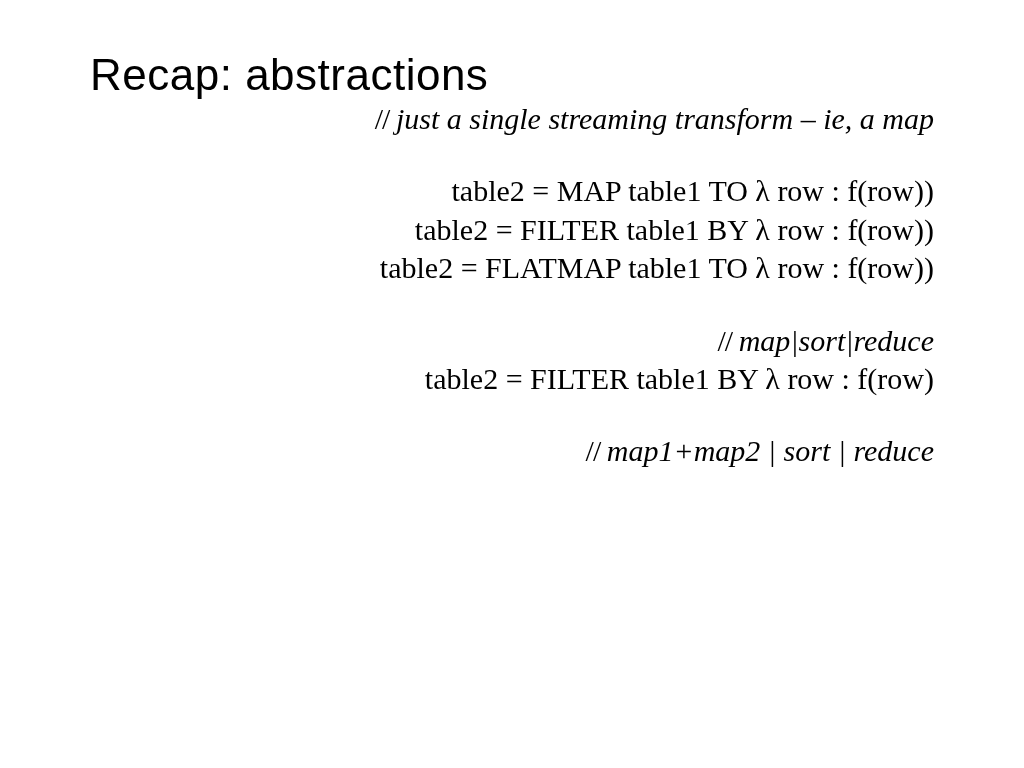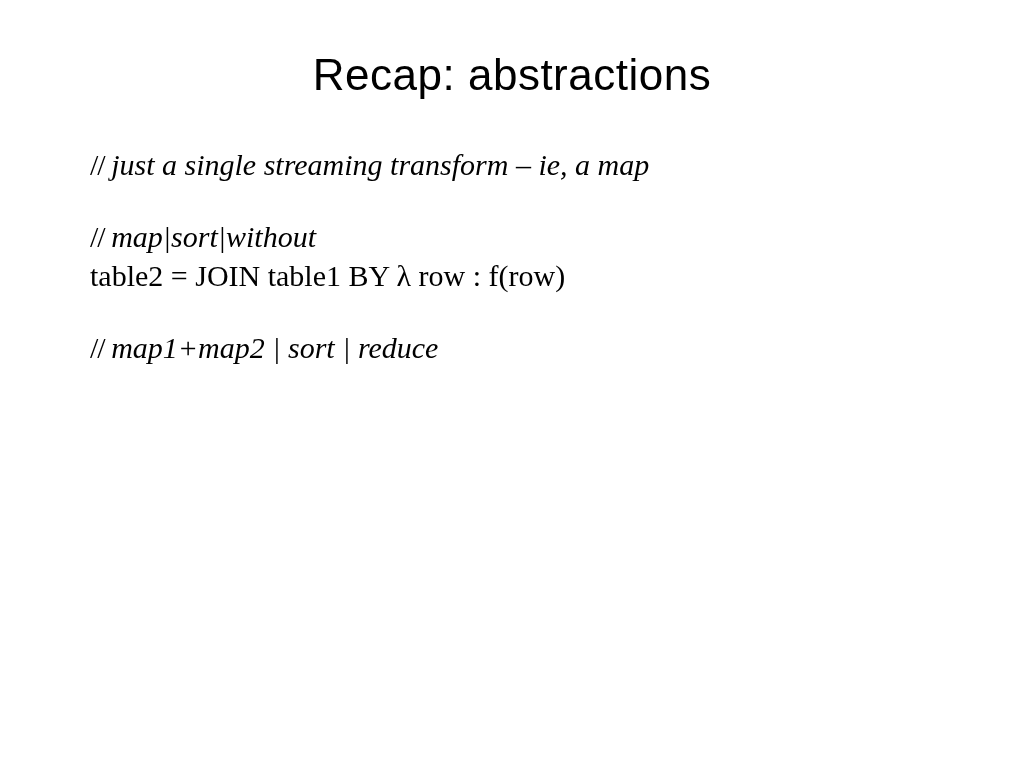--- a/index.html
+++ b/index.html
@@ -15,66 +15,70 @@
     width: 1024px;
     height: 768px;
     position: relative;
     box-sizing: border-box;
     padding: 50px 90px 40px 90px;
   }
   .title {
     font-family: Arial, Helvetica, sans-serif;
     font-size: 44px;
     font-weight: 400;
-    text-align: center;
-    margin-bottom: 46px;
     letter-spacing: 0.5px;
   }
   .body {
     font-size: 30px;
     line-height: 1.28;
   }
   .comment {
     font-style: italic;
   }
   .comment .slashes {
     font-style: normal;
     letter-spacing: -1px;
   }
   .stmt {
     white-space: nowrap;
   }
   .block {
     margin-bottom: 34px;
+    text-align: right;
   }
   .block.last {
     margin-bottom: 4px;
   }
 </style>
 </head>
 <body>
 
 <div class="slide">
 
   <div class="title">Recap: abstractions</div>
 
   <div class="body">
 
     <div class="block">
       <div class="comment">
         <span class="slashes">// </span><span>just a single streaming transform – ie, a map</span>
       </div>
     </div>
 
+    <div class="block">
+      <div class="stmt">table2 = MAP table1  TO λ row : f(row))</div>
+      <div class="stmt">table2 = FILTER table1  BY λ row : f(row))</div>
+      <div class="stmt">table2 = FLATMAP table1  TO λ row : f(row))</div>
+    </div>
 
     <div class="block">
       <div class="comment">
-        <span class="slashes">// </span><span>map|sort|without</span>
+        <span class="slashes">// </span><span>map|sort|reduce</span>
       </div>
-      <div class="stmt">table2 = JOIN table1  BY  λ row : f(row)</div>
+      <div class="stmt">table2 = FILTER table1  BY  λ row : f(row)</div>
     </div>
 
     <div class="block last">
       <div class="comment">
         <span class="slashes">// </span><span>map1+map2 | sort | reduce</span>
       </div>
     </div>
 
   </div>
 </div>

